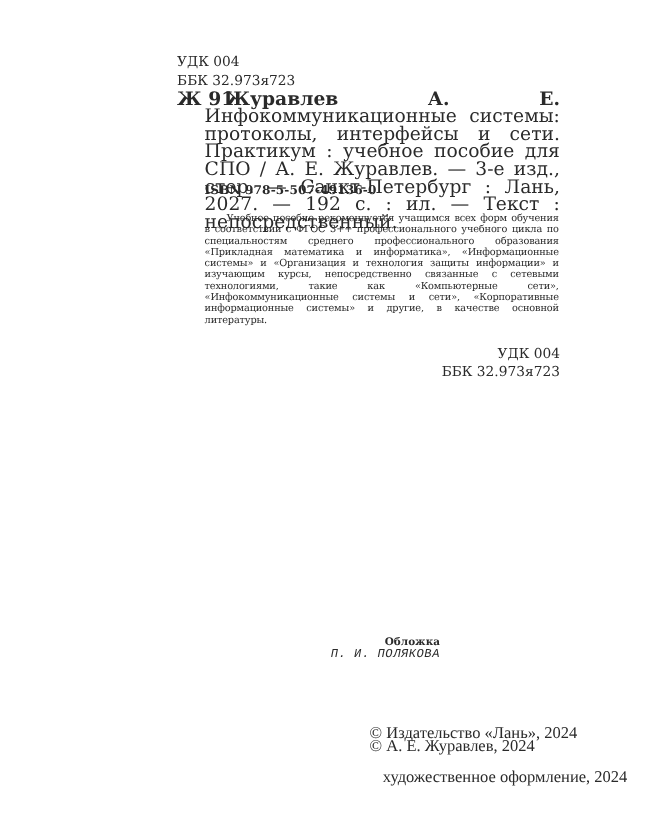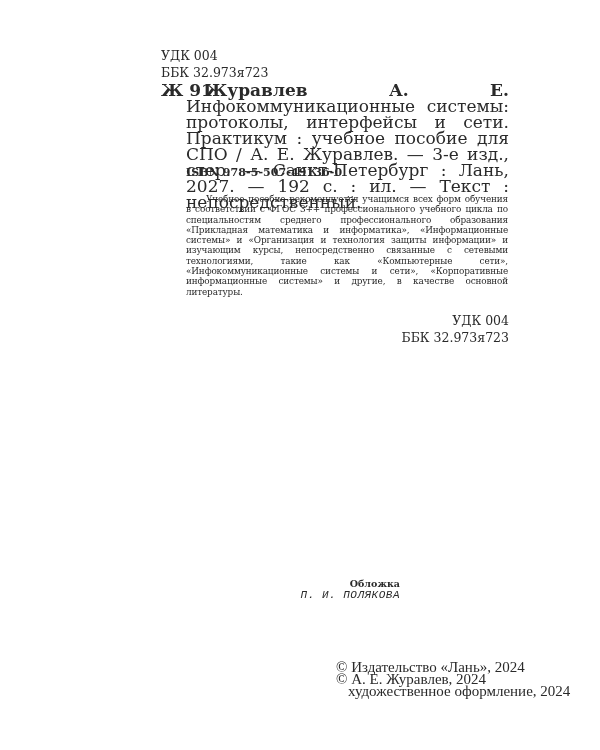--- a/index.html
+++ b/index.html
@@ -13,21 +13,21 @@
   .biblio .author { font-weight:bold; }
   .isbn { left:186px; top:166px; font-size:11px; font-weight:bold; letter-spacing:0.1px; }
   .abstract { left:186px; top:194px; width:322px; font-size:8.9px; line-height:10.3px;
               text-align:justify; letter-spacing:-0.15px; }
   .abstract p { margin:0; text-indent:20px; }
   .udk-bottom { right:91px; top:312px; font-size:12.5px; line-height:17px; text-align:right; }
   .cover { left:300px; top:578px; text-align:right; width:100px; }
   .cover .label { font-size:9.5px; font-weight:bold; line-height:11px; }
   .cover .name { font-size:11px; font-style:italic; line-height:13px; letter-spacing:0.5px; margin-left:-6px;font-family:Liberation Mono, monospace; }
   .copyright { left:336px; top:661px; font-size:15px; line-height:12px;font-family:Liberation Serif, serif; }
-  .copyright .indent { padding-left:12px; }
+  .copyright .indent { padding-left:12px;margin-top:16px; }
 </style>
 </head>
 <body>
 
 <div class="abs udk-top">
   <div>УДК 004</div>
   <div>ББК 32.973я723</div>
 </div>
 
 <div class="abs biblio">

